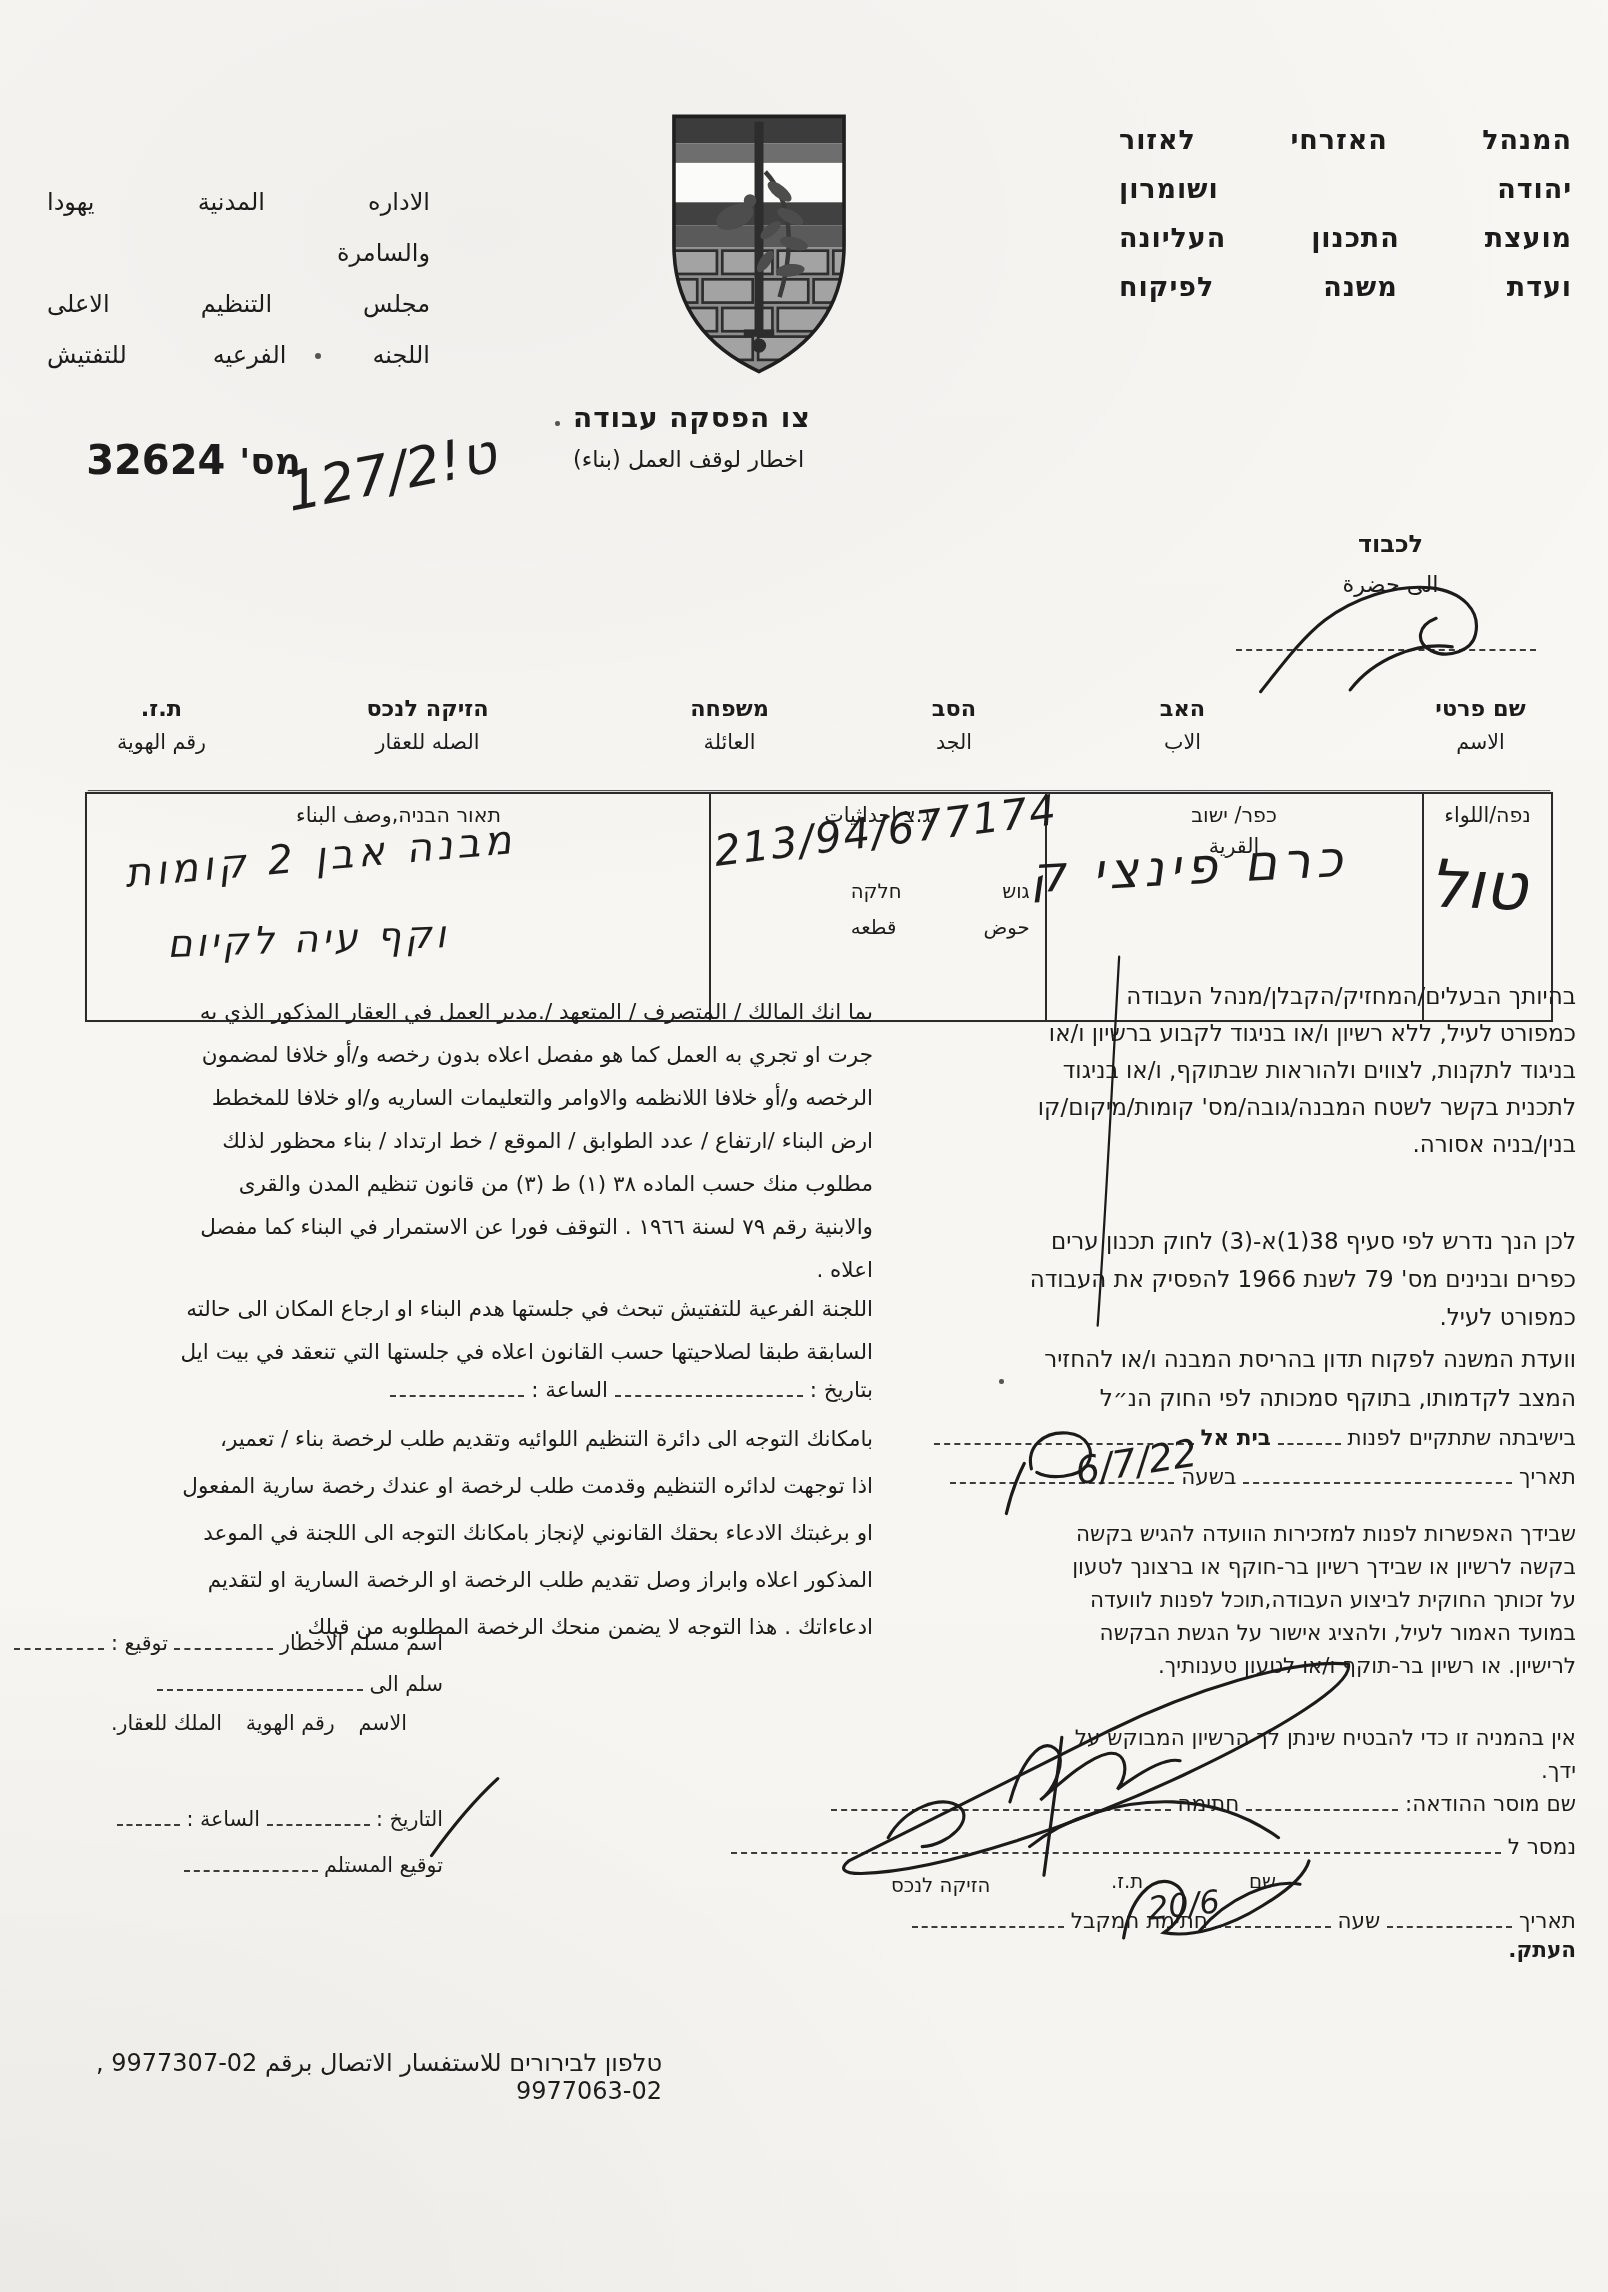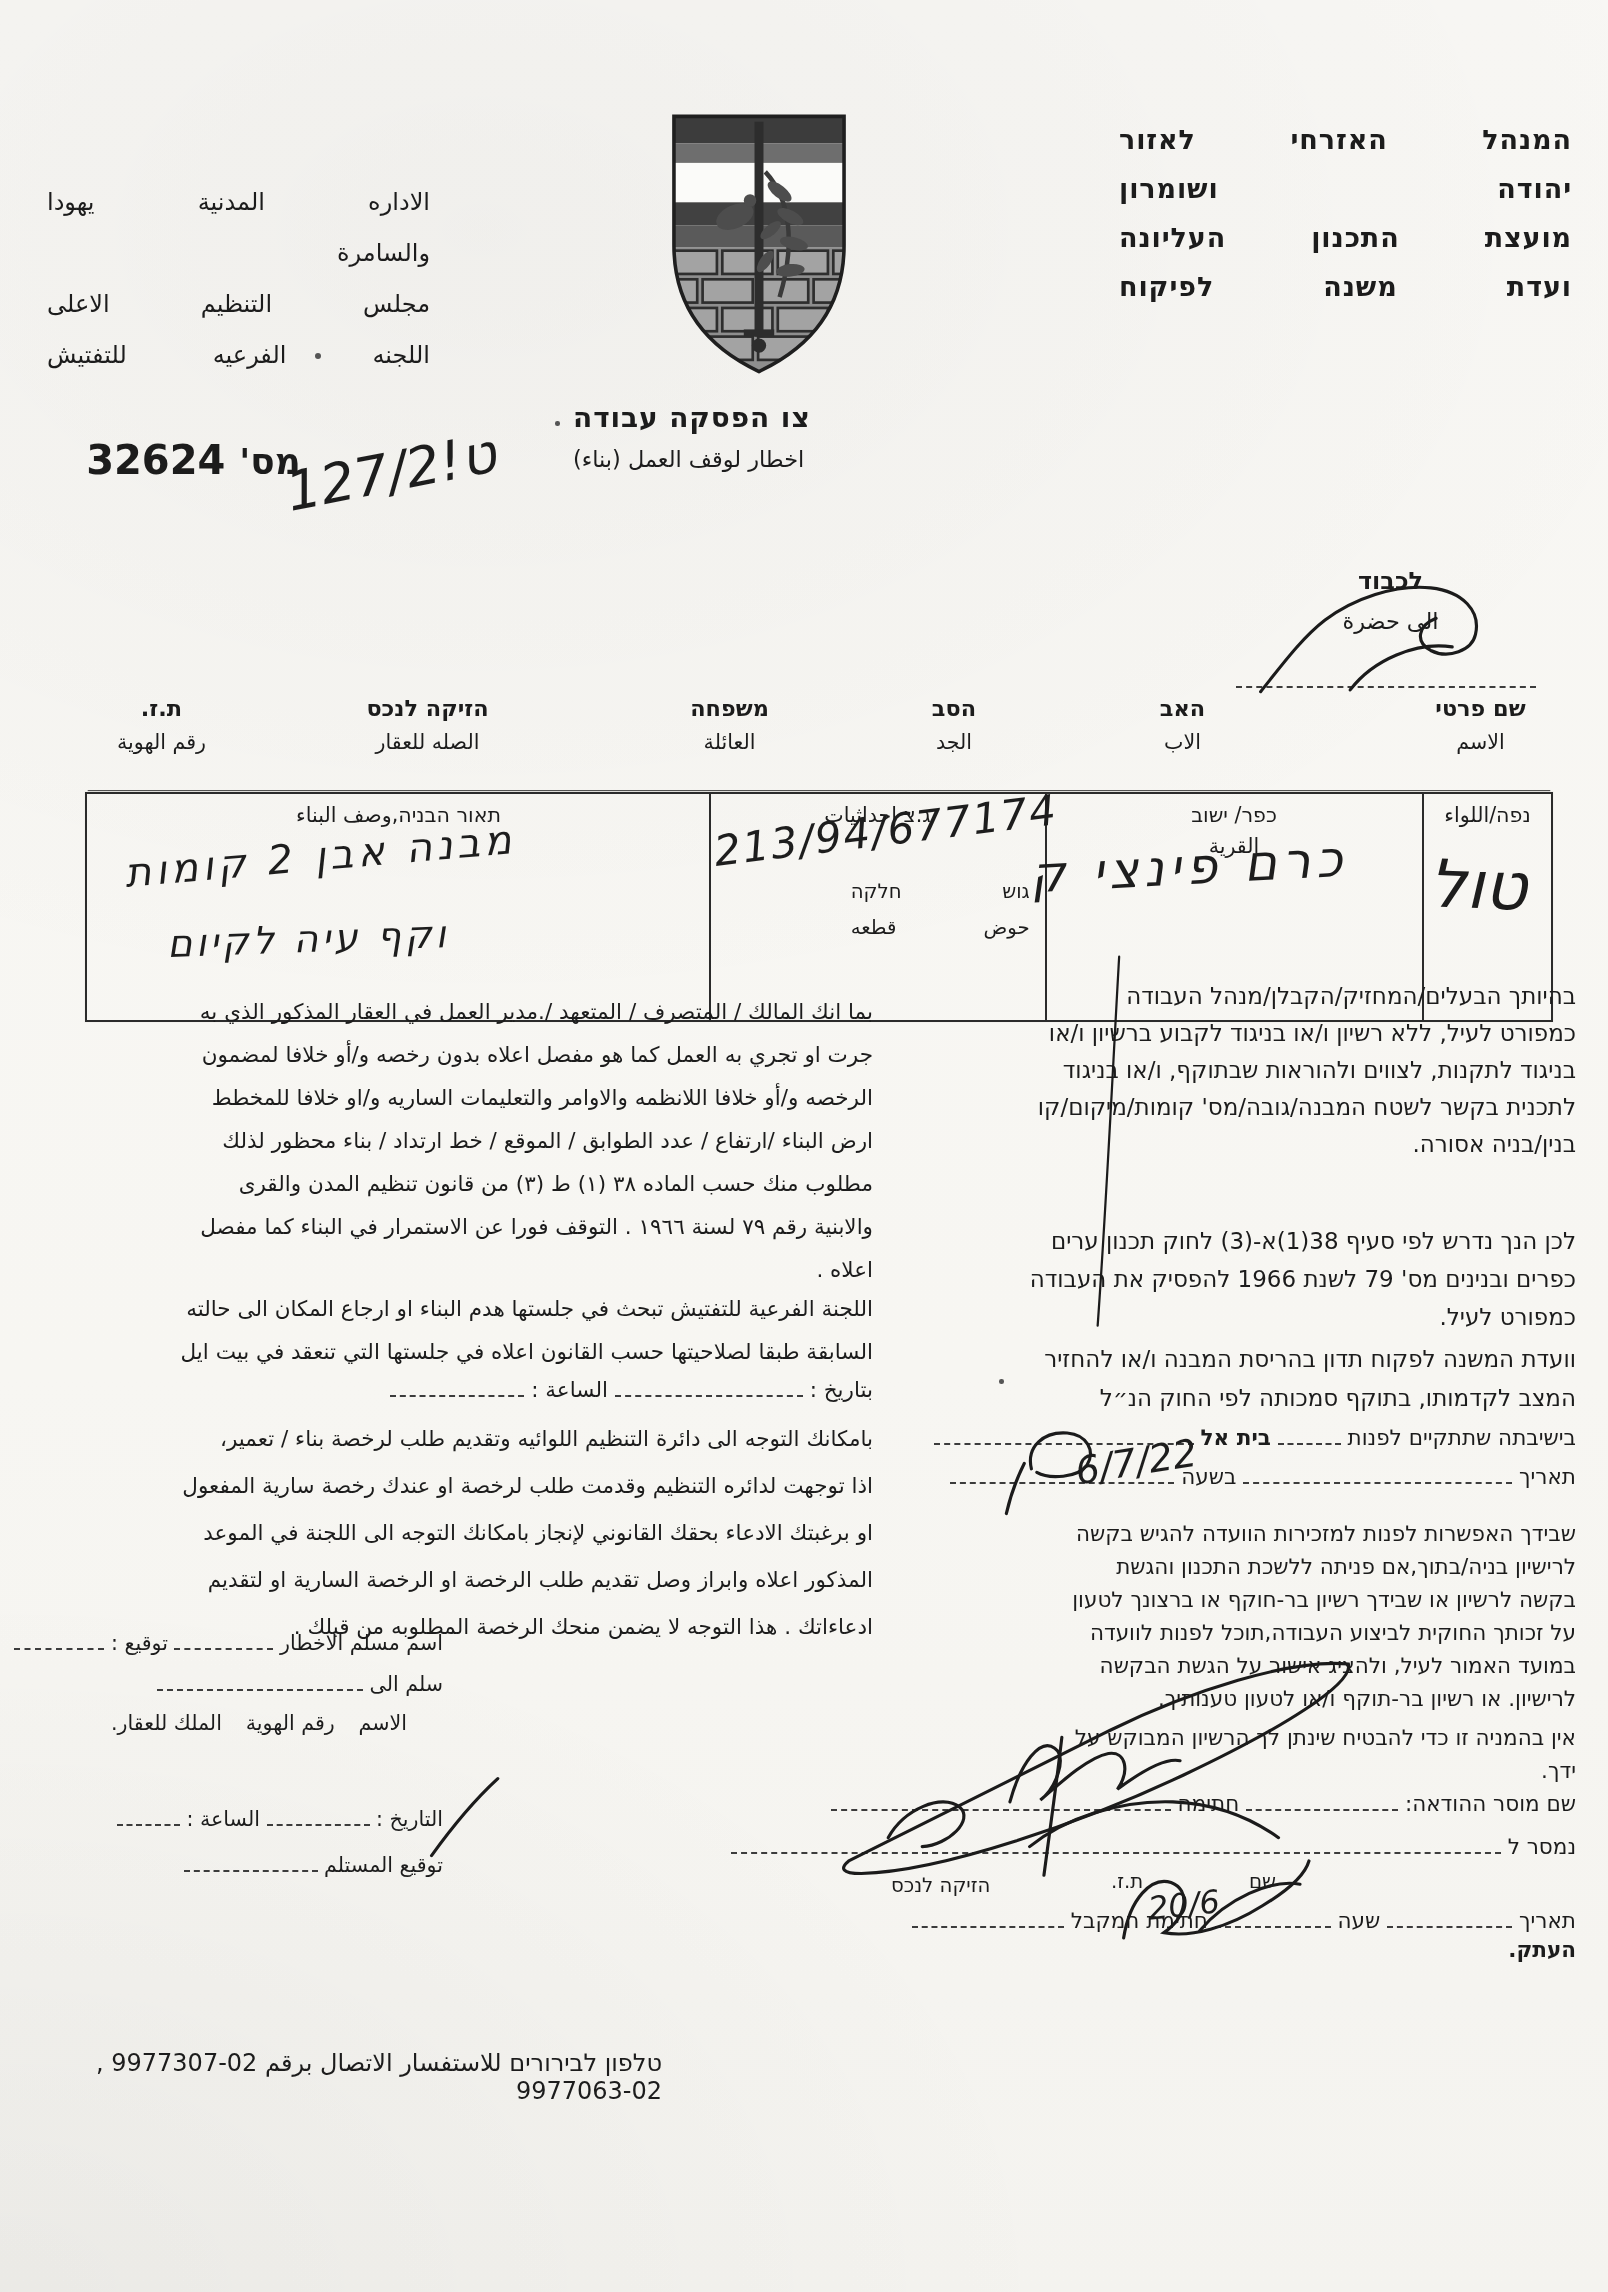--- a/index.html
+++ b/index.html
@@ -28,21 +28,21 @@
           text-align:justify;text-align-last:justify;}
   
   .emblem{left:665px;top:109px;}
   
   .title-he{left:573px;top:401px;width:394px;text-align:left;font-size:28px;font-weight:bold;letter-spacing:0.9px;}
   .title-ar{left:573px;top:446px;width:394px;text-align:left;font-size:22.4px;}
   
   .order-no{left:59px;top:437px;width:269px;font-size:40px;font-weight:bold;text-align:center;}
   .order-no .lbl{font-size:36px;}
   
-  .addr{left:1236px;top:530px;width:309px;text-align:center;margin-top:37px;}
+  .addr{left:1236px;top:530px;width:309px;text-align:center;}
   .addr .he{font-size:24px;font-weight:bold;}
   .addr .ar{font-size:22.4px;margin-top:12.5px;}
   .addr .line{margin-top:52px;border-bottom:2.7px dashed #3c3c3c;width:300px;}
   
   .field{top:695px;text-align:center;}
   .field .fhe{font-size:22.4px;font-weight:bold;}
   .field .far{font-size:20.6px;margin-top:9px;}
   .f1{left:1384px;width:193px;} .f2{left:1111px;width:143px;}
   .f3{left:887px;width:134px;}  .f4{left:658px;width:143px;}
   .f5{left:331px;width:193px;}  .f6{left:72px;width:179px;}
@@ -274,21 +274,20 @@
     </div>
     <div class="formrow">
       <span>תאריך</span>
       <span class="bl" style="width:269px"></span>
       <span>בשעה</span>
       <span class="bl" style="width:224px"></span>
     </div>
   </div>
   <div class="abs col-he p-he he-p4">
       <div class="tl">שבידך האפשרות לפנות למזכירות הוועדה להגיש בקשה</div>
-      <div class="tl">לרישיון בניה/בתוך,אם פניתה ללשכת התכנון והגשת</div>
       <div class="tl">בקשה לרשיון או שבידך רשיון בר-חוקף או ברצונך לטעון</div>
       <div class="tl">על זכותך החוקית לביצוע העבודה,תוכל לפנות לוועדה</div>
       <div class="tl">במועד האמור לעיל, ולהציג אישור על הגשת הבקשה</div>
       <div class="tl">לרישיון. או רשיון בר-תוקף ו/או לטעון טענותיך.</div>
     </div>
   <div class="abs col-he p-he he-p5">
       <div class="tl">אין בהמניה זו כדי להבטיח שינתן לך הרשיון המבוקש על</div>
       <div class="tl">ידך.</div>
     </div>
 

